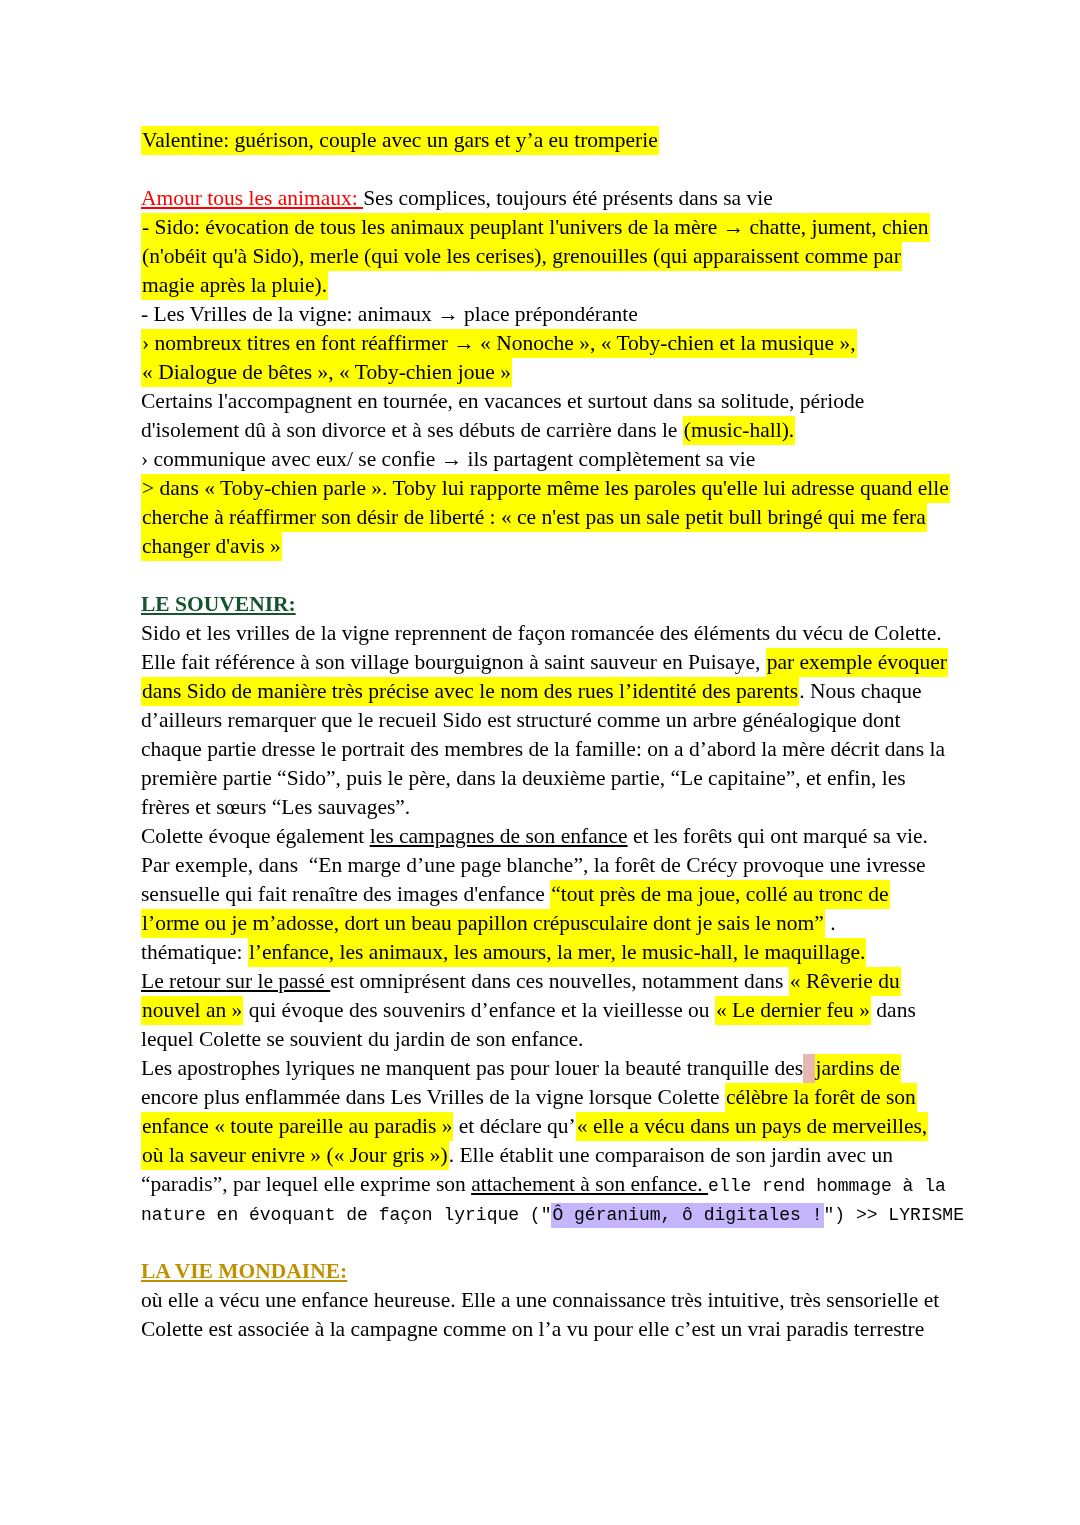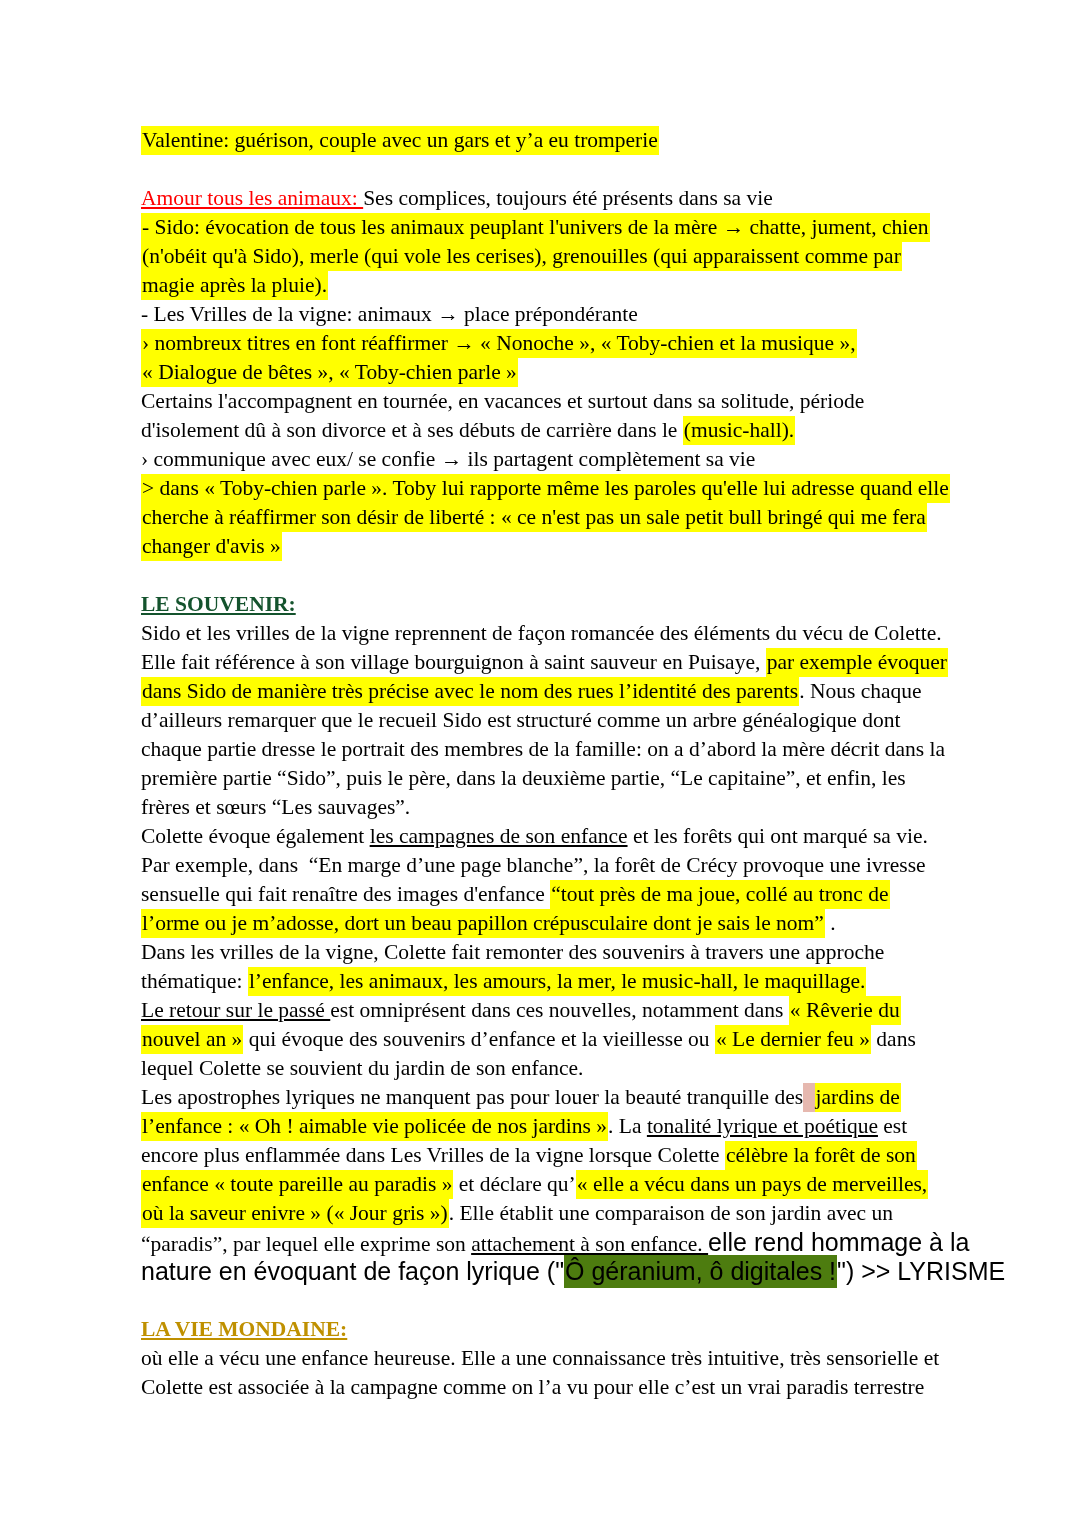--- a/index.html
+++ b/index.html
@@ -1,69 +1,67 @@
 <!DOCTYPE html>
 <html><head>
 <meta charset="utf-8">
 <style>
   html,body{margin:0;padding:0;background:#fff;}
   .page{position:relative;width:1080px;height:1525px;background:#ffffff;overflow:hidden;
         font-family:"Liberation Serif",serif;color:#000;}
   .content{position:absolute;left:129px;top:126px;width:860px;}
   .line{white-space:pre;font-size:21.5px;line-height:29px;height:29px;padding-left:12px;}
   .run-hl-yellow{background:#ffff00;padding:2px 1px 3px 1px;}
-  .run-hl-blue{background:#4d7c0f;padding:2px 1px 3px 1px;margin-top:29px;}
+  .run-hl-blue{background:#c4b5fd;padding:2px 1px 3px 1px;margin-top:29px;}
   .run-hl-salmon{background:#e6b8af;padding:2px 3px 3px 3px;}
   .run-u{text-decoration:underline;}
   .run-b{font-weight:bold;}
   .run-c-red{color:#ff0000;}
   .run-c-magenta{color:#14532d;}
   .run-c-gold{color:#bf9000;text-decoration:underline;}
-  .run-f-sans{font-family:Liberation Sans, sans-serif;font-size:25px;}
+  .run-f-sans{font-family:Liberation Mono, monospace;font-size:18px;}
 </style>
 </head>
 <body>
 
 <div class="page">
   <div class="content">
       <div class="line"><span class="run run-hl-yellow">Valentine: guérison, couple avec un gars et y’a eu tromperie</span></div>
       <div class="line"></div>
       <div class="line"><span class="run run-u run-c-red">Amour tous les animaux: </span><span class="run">Ses complices, toujours été présents dans sa vie</span></div>
       <div class="line"><span class="run run-hl-yellow">- Sido: évocation de tous les animaux peuplant l'univers de la mère → chatte, jument, chien</span></div>
       <div class="line"><span class="run run-hl-yellow">(n'obéit qu'à Sido), merle (qui vole les cerises), grenouilles (qui apparaissent comme par</span></div>
       <div class="line"><span class="run run-hl-yellow">magie après la pluie).</span></div>
       <div class="line"><span class="run">- Les Vrilles de la vigne: animaux → place prépondérante</span></div>
       <div class="line"><span class="run run-hl-yellow">› nombreux titres en font réaffirmer → « Nonoche », « Toby-chien et la musique »,</span></div>
-      <div class="line"><span class="run run-hl-yellow">« Dialogue de bêtes », « Toby-chien parle »</span></div>
+      <div class="line"><span class="run run-hl-yellow">« Dialogue de bêtes », « Toby-chien joue »</span></div>
       <div class="line"><span class="run">Certains l'accompagnent en tournée, en vacances et surtout dans sa solitude, période</span></div>
       <div class="line"><span class="run">d'isolement dû à son divorce et à ses débuts de carrière dans le </span><span class="run run-hl-yellow">(music-hall).</span></div>
       <div class="line"><span class="run">› communique avec eux/ se confie → ils partagent complètement sa vie</span></div>
       <div class="line"><span class="run run-hl-yellow">&gt; dans « Toby-chien parle ». Toby lui rapporte même les paroles qu'elle lui adresse quand elle</span></div>
       <div class="line"><span class="run run-hl-yellow">cherche à réaffirmer son désir de liberté : « ce n'est pas un sale petit bull bringé qui me fera</span></div>
       <div class="line"><span class="run run-hl-yellow">changer d'avis »</span></div>
       <div class="line"></div>
       <div class="line"><span class="run run-u run-b run-c-magenta">LE SOUVENIR:</span></div>
       <div class="line"><span class="run">Sido et les vrilles de la vigne reprennent de façon romancée des éléments du vécu de Colette.</span></div>
       <div class="line"><span class="run">Elle fait référence à son village bourguignon à saint sauveur en Puisaye, </span><span class="run run-hl-yellow">par exemple évoquer</span></div>
       <div class="line"><span class="run run-hl-yellow">dans Sido de manière très précise avec le nom des rues l’identité des parents</span><span class="run">. Nous chaque</span></div>
       <div class="line"><span class="run">d’ailleurs remarquer que le recueil Sido est structuré comme un arbre généalogique dont</span></div>
       <div class="line"><span class="run">chaque partie dresse le portrait des membres de la famille: on a d’abord la mère décrit dans la</span></div>
       <div class="line"><span class="run">première partie “Sido”, puis le père, dans la deuxième partie, “Le capitaine”, et enfin, les</span></div>
       <div class="line"><span class="run">frères et sœurs “Les sauvages”.</span></div>
       <div class="line"><span class="run">Colette évoque également </span><span class="run run-u">les campagnes de son enfance</span><span class="run"> et les forêts qui ont marqué sa vie.</span></div>
       <div class="line"><span class="run">Par exemple, dans  “En marge d’une page blanche”, la forêt de Crécy provoque une ivresse</span></div>
       <div class="line"><span class="run">sensuelle qui fait renaître des images d'enfance </span><span class="run run-hl-yellow">“tout près de ma joue, collé au tronc de</span></div>
       <div class="line"><span class="run run-hl-yellow">l’orme ou je m’adosse, dort un beau papillon crépusculaire dont je sais le nom”</span><span class="run"> .</span></div>
-      <div class="line"><span class="run">Dans les vrilles de la vigne, Colette fait remonter des souvenirs à travers une approche</span></div>
       <div class="line"><span class="run">thématique: </span><span class="run run-hl-yellow">l’enfance, les animaux, les amours, la mer, le music-hall, le maquillage.</span></div>
       <div class="line"><span class="run run-u">Le retour sur le passé </span><span class="run">est omniprésent dans ces nouvelles, notamment dans </span><span class="run run-hl-yellow">« Rêverie du</span></div>
       <div class="line"><span class="run run-hl-yellow">nouvel an »</span><span class="run"> qui évoque des souvenirs d’enfance et la vieillesse ou </span><span class="run run-hl-yellow">« Le dernier feu »</span><span class="run"> dans</span></div>
       <div class="line"><span class="run">lequel Colette se souvient du jardin de son enfance.</span></div>
       <div class="line"><span class="run">Les apostrophes lyriques ne manquent pas pour louer la beauté tranquille des</span><span class="run run-hl-salmon"> </span><span class="run run-hl-yellow">jardins de</span></div>
-      <div class="line"><span class="run run-hl-yellow">l’enfance : « Oh ! aimable vie policée de nos jardins »</span><span class="run">. La </span><span class="run run-u">tonalité lyrique et poétique</span><span class="run"> est</span></div>
       <div class="line"><span class="run">encore plus enflammée dans Les Vrilles de la vigne lorsque Colette </span><span class="run run-hl-yellow">célèbre la forêt de son</span></div>
       <div class="line"><span class="run run-hl-yellow">enfance « toute pareille au paradis »</span><span class="run"> et déclare qu’</span><span class="run run-hl-yellow">« elle a vécu dans un pays de merveilles,</span></div>
       <div class="line"><span class="run run-hl-yellow">où la saveur enivre » (« Jour gris »)</span><span class="run">. Elle établit une comparaison de son jardin avec un</span></div>
       <div class="line"><span class="run">“paradis”, par lequel elle exprime son </span><span class="run run-u">attachement à son enfance. </span><span class="run run-f-sans">elle rend hommage à la</span></div>
       <div class="line"><span class="run run-f-sans">nature en évoquant de façon lyrique ("</span><span class="run run-hl-blue run-f-sans">Ô géranium, ô digitales !</span><span class="run run-f-sans">") &gt;&gt; LYRISME</span></div>
       <div class="line"></div>
       <div class="line"><span class="run run-u run-b run-c-gold">LA VIE MONDAINE:</span></div>
       <div class="line"><span class="run">où elle a vécu une enfance heureuse. Elle a une connaissance très intuitive, très sensorielle et</span></div>
       <div class="line"><span class="run">Colette est associée à la campagne comme on l’a vu pour elle c’est un vrai paradis terrestre</span></div>
     </div>

